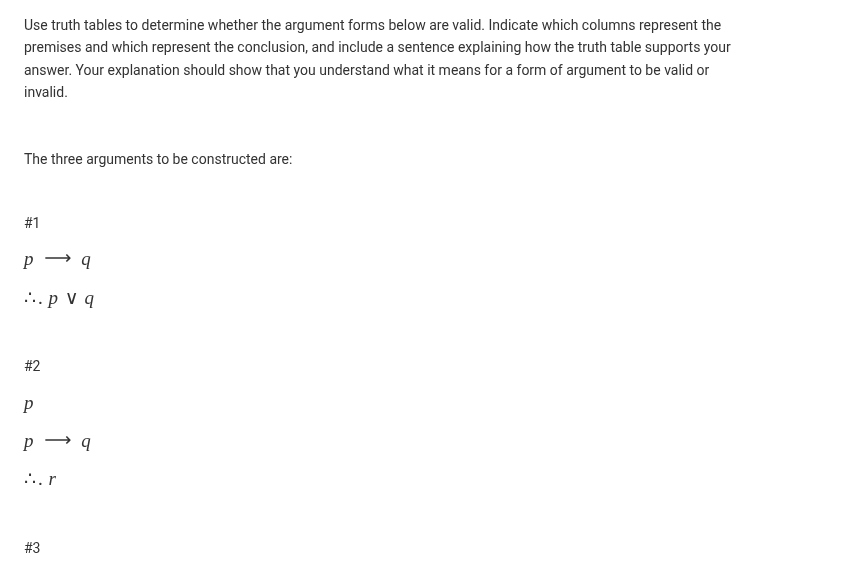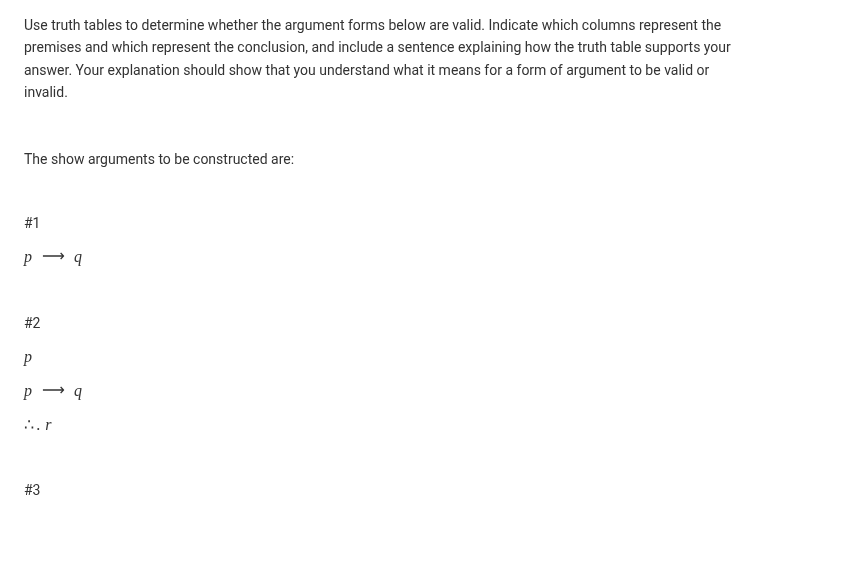--- a/index.html
+++ b/index.html
@@ -24,21 +24,21 @@
       margin-bottom: 42px;
     }
     .problem-block {
       margin-bottom: 42px;
     }
     .problem-label {
       margin-bottom: 10px;
     }
     .math-line {
       font-family: 'Times New Roman', Times, serif;
-      font-size: 16px;
+      font-size: 19px;
       margin-bottom: 8px;
       font-style: italic;
       letter-spacing: 1px;
     }
     .arrow {
       font-style: normal;
       display: inline-block;
       transform: translateY(-1px);
       letter-spacing: 0;
       margin: 0 4px;
@@ -59,27 +59,33 @@
     .period {
       font-style: normal;
       letter-spacing: 0;
     }
   </style>
 </head>
 <body>
 
 <div class="instructions">Use truth tables to determine whether the argument forms below are valid. Indicate which columns represent the premises and which represent the conclusion, and include a sentence explaining how the truth table supports your answer. Your explanation should show that you understand what it means for a form of argument to be valid or invalid.</div>
 
-<div class="subheading">The show arguments to be constructed are:</div>
+<div class="subheading">The three arguments to be constructed are:</div>
 
 <div class="problem-block">
   <div class="problem-label">#1</div>
   <div class="math-line">
     <span>p</span>
     <span class="arrow">⟶</span>
+    <span>q</span>
+  </div>
+  <div class="math-line">
+    <span class="therefore">∴</span><span class="period">.</span>
+    <span>p</span>
+    <span class="vee">∨</span>
     <span>q</span>
   </div>
 </div>
 
 <div class="problem-block">
   <div class="problem-label">#2</div>
   <div class="math-line">
     <span>p</span>
   </div>
   <div class="math-line">

